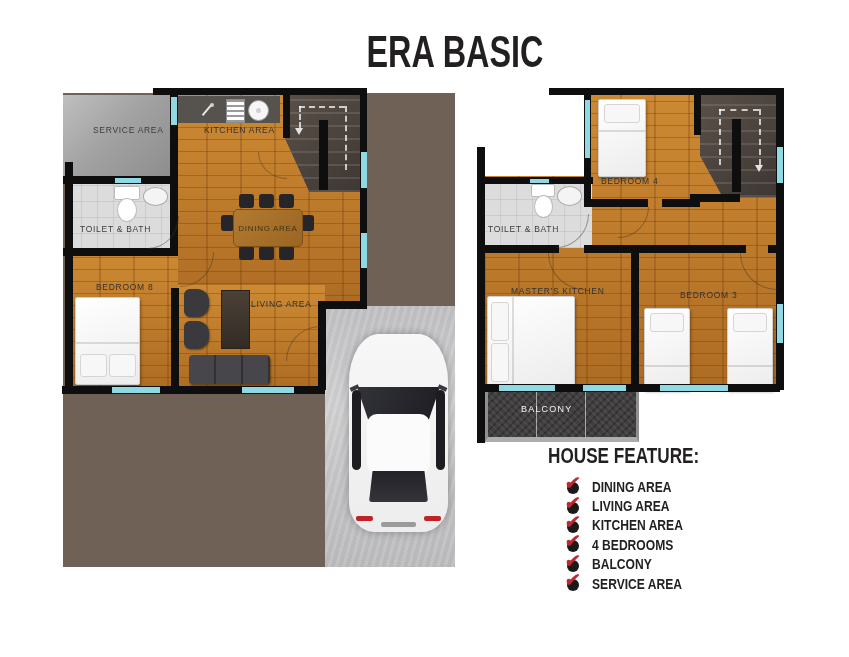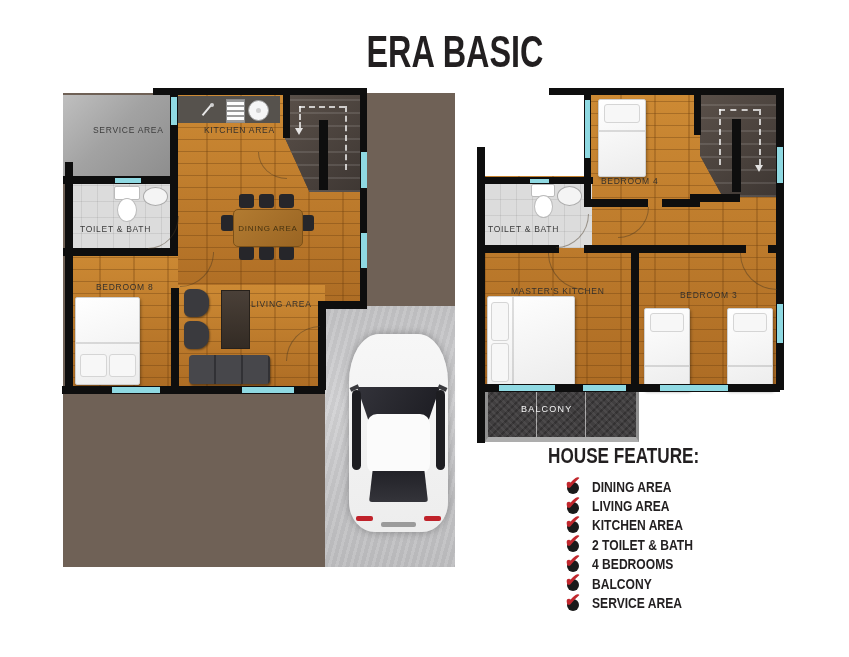--- a/index.html
+++ b/index.html
@@ -265,27 +265,20 @@
             <span class="c-dot"></span>
             <span class="c-mark"></span>
           </span>
         <span class="condL feat-label">KITCHEN AREA</span>
       </div>
       <div class="feat-row">
         <span class="check">
             <span class="c-dot"></span>
             <span class="c-mark"></span>
           </span>
-        <span class="condL feat-label">2 TOILET &amp; BATH</span>
-      </div>
-      <div class="feat-row">
-        <span class="check">
-            <span class="c-dot"></span>
-            <span class="c-mark"></span>
-          </span>
         <span class="condL feat-label">4 BEDROOMS</span>
       </div>
       <div class="feat-row">
         <span class="check">
             <span class="c-dot"></span>
             <span class="c-mark"></span>
           </span>
         <span class="condL feat-label">BALCONY</span>
       </div>
       <div class="feat-row">

